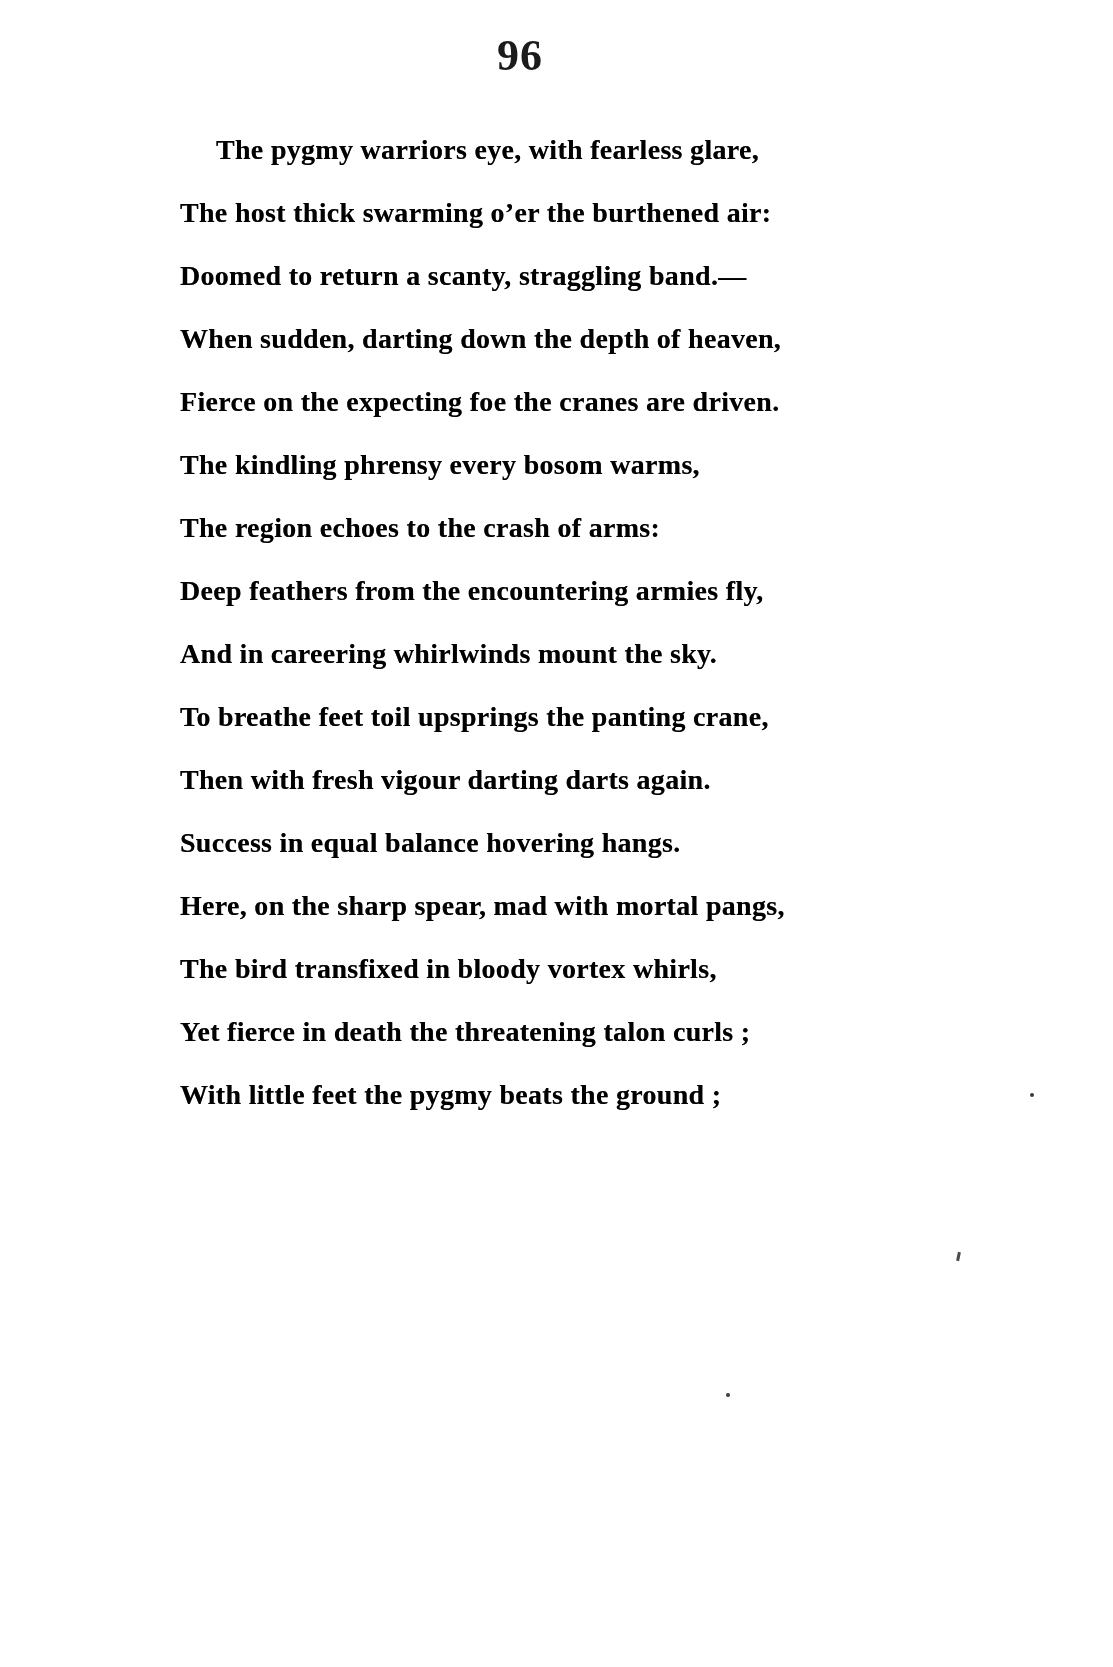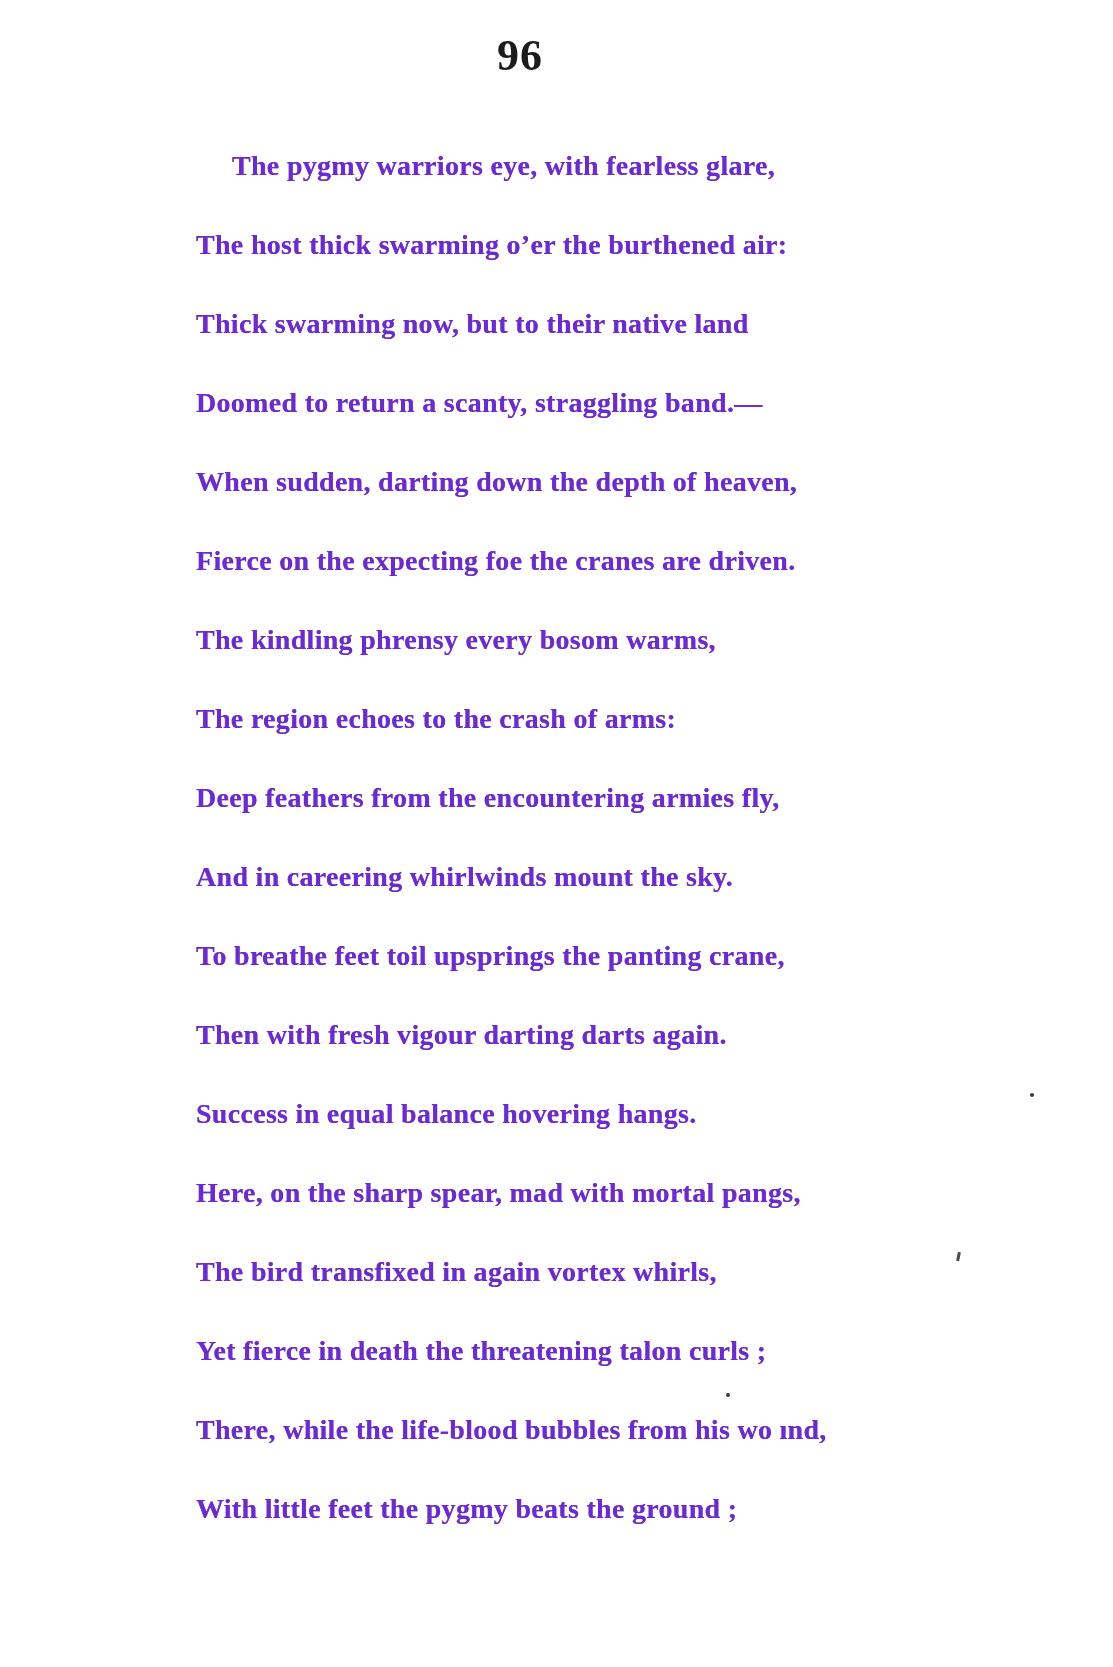--- a/index.html
+++ b/index.html
@@ -27,28 +27,28 @@
     letter-spacing: 1px;
     color: #1b1b1b;
   }
   .poem {
     position: absolute;
     top: 118px;
     left: 180px;
     width: 810px;
   }
   .poem p {
-    margin: 16px;
+    margin: 0;
     padding: 0;
     font-size: 28px;
     font-weight: 700;
     line-height: 63px;
     letter-spacing: 0.3px;
     white-space: nowrap;
-    color: #6d28d9;
+    color: #000000;
     text-shadow: 0 0 0.6px rgba(20,20,20,0.55);
   }
   .poem p.indent-first {
     padding-left: 36px;
   }
   .artifact-dot {
     position: absolute;
     background: #3a3a3a;
     border-radius: 50%;
   }
@@ -63,35 +63,33 @@
 </head>
 <body>
 
 <div class="page">
 
   <div class="page-number">96</div>
 
   <div class="poem">
     <p class="indent-first">The pygmy warriors eye, with fearless glare,</p>
     <p>The host thick swarming o’er the burthened air:</p>
-    <p>Thick swarming now, but to their native land</p>
     <p>Doomed to return a scanty, straggling band.—</p>
     <p>When sudden, darting down the depth of heaven,</p>
     <p>Fierce on the expecting foe the cranes are driven.</p>
     <p>The kindling phrensy every bosom warms,</p>
     <p>The region echoes to the crash of arms:</p>
     <p>Deep feathers from the encountering armies fly,</p>
     <p>And in careering whirlwinds mount the sky.</p>
     <p>To breathe feet toil upsprings the panting crane,</p>
     <p>Then with fresh vigour darting darts again.</p>
     <p>Success in equal balance hovering hangs.</p>
     <p>Here, on the sharp spear, mad with mortal pangs,</p>
-    <p>The bird transfixed in again vortex whirls,</p>
+    <p>The bird transfixed in bloody vortex whirls,</p>
     <p>Yet fierce in death the threatening talon curls ;</p>
-    <p>There, while the life-blood bubbles from his wo ınd,</p>
     <p>With little feet the pygmy beats the ground ;</p>
   </div>
 
   <div class="artifact-tick" style="left: 957px; top: 1252px;"></div>
   <div class="artifact-dot" style="left: 1030px; top: 1093px; width: 4px; height: 4px;"></div>
   <div class="artifact-dot" style="left: 726px; top: 1393px; width: 4px; height: 4px;"></div>
 
 </div>
 
 </body></html>

